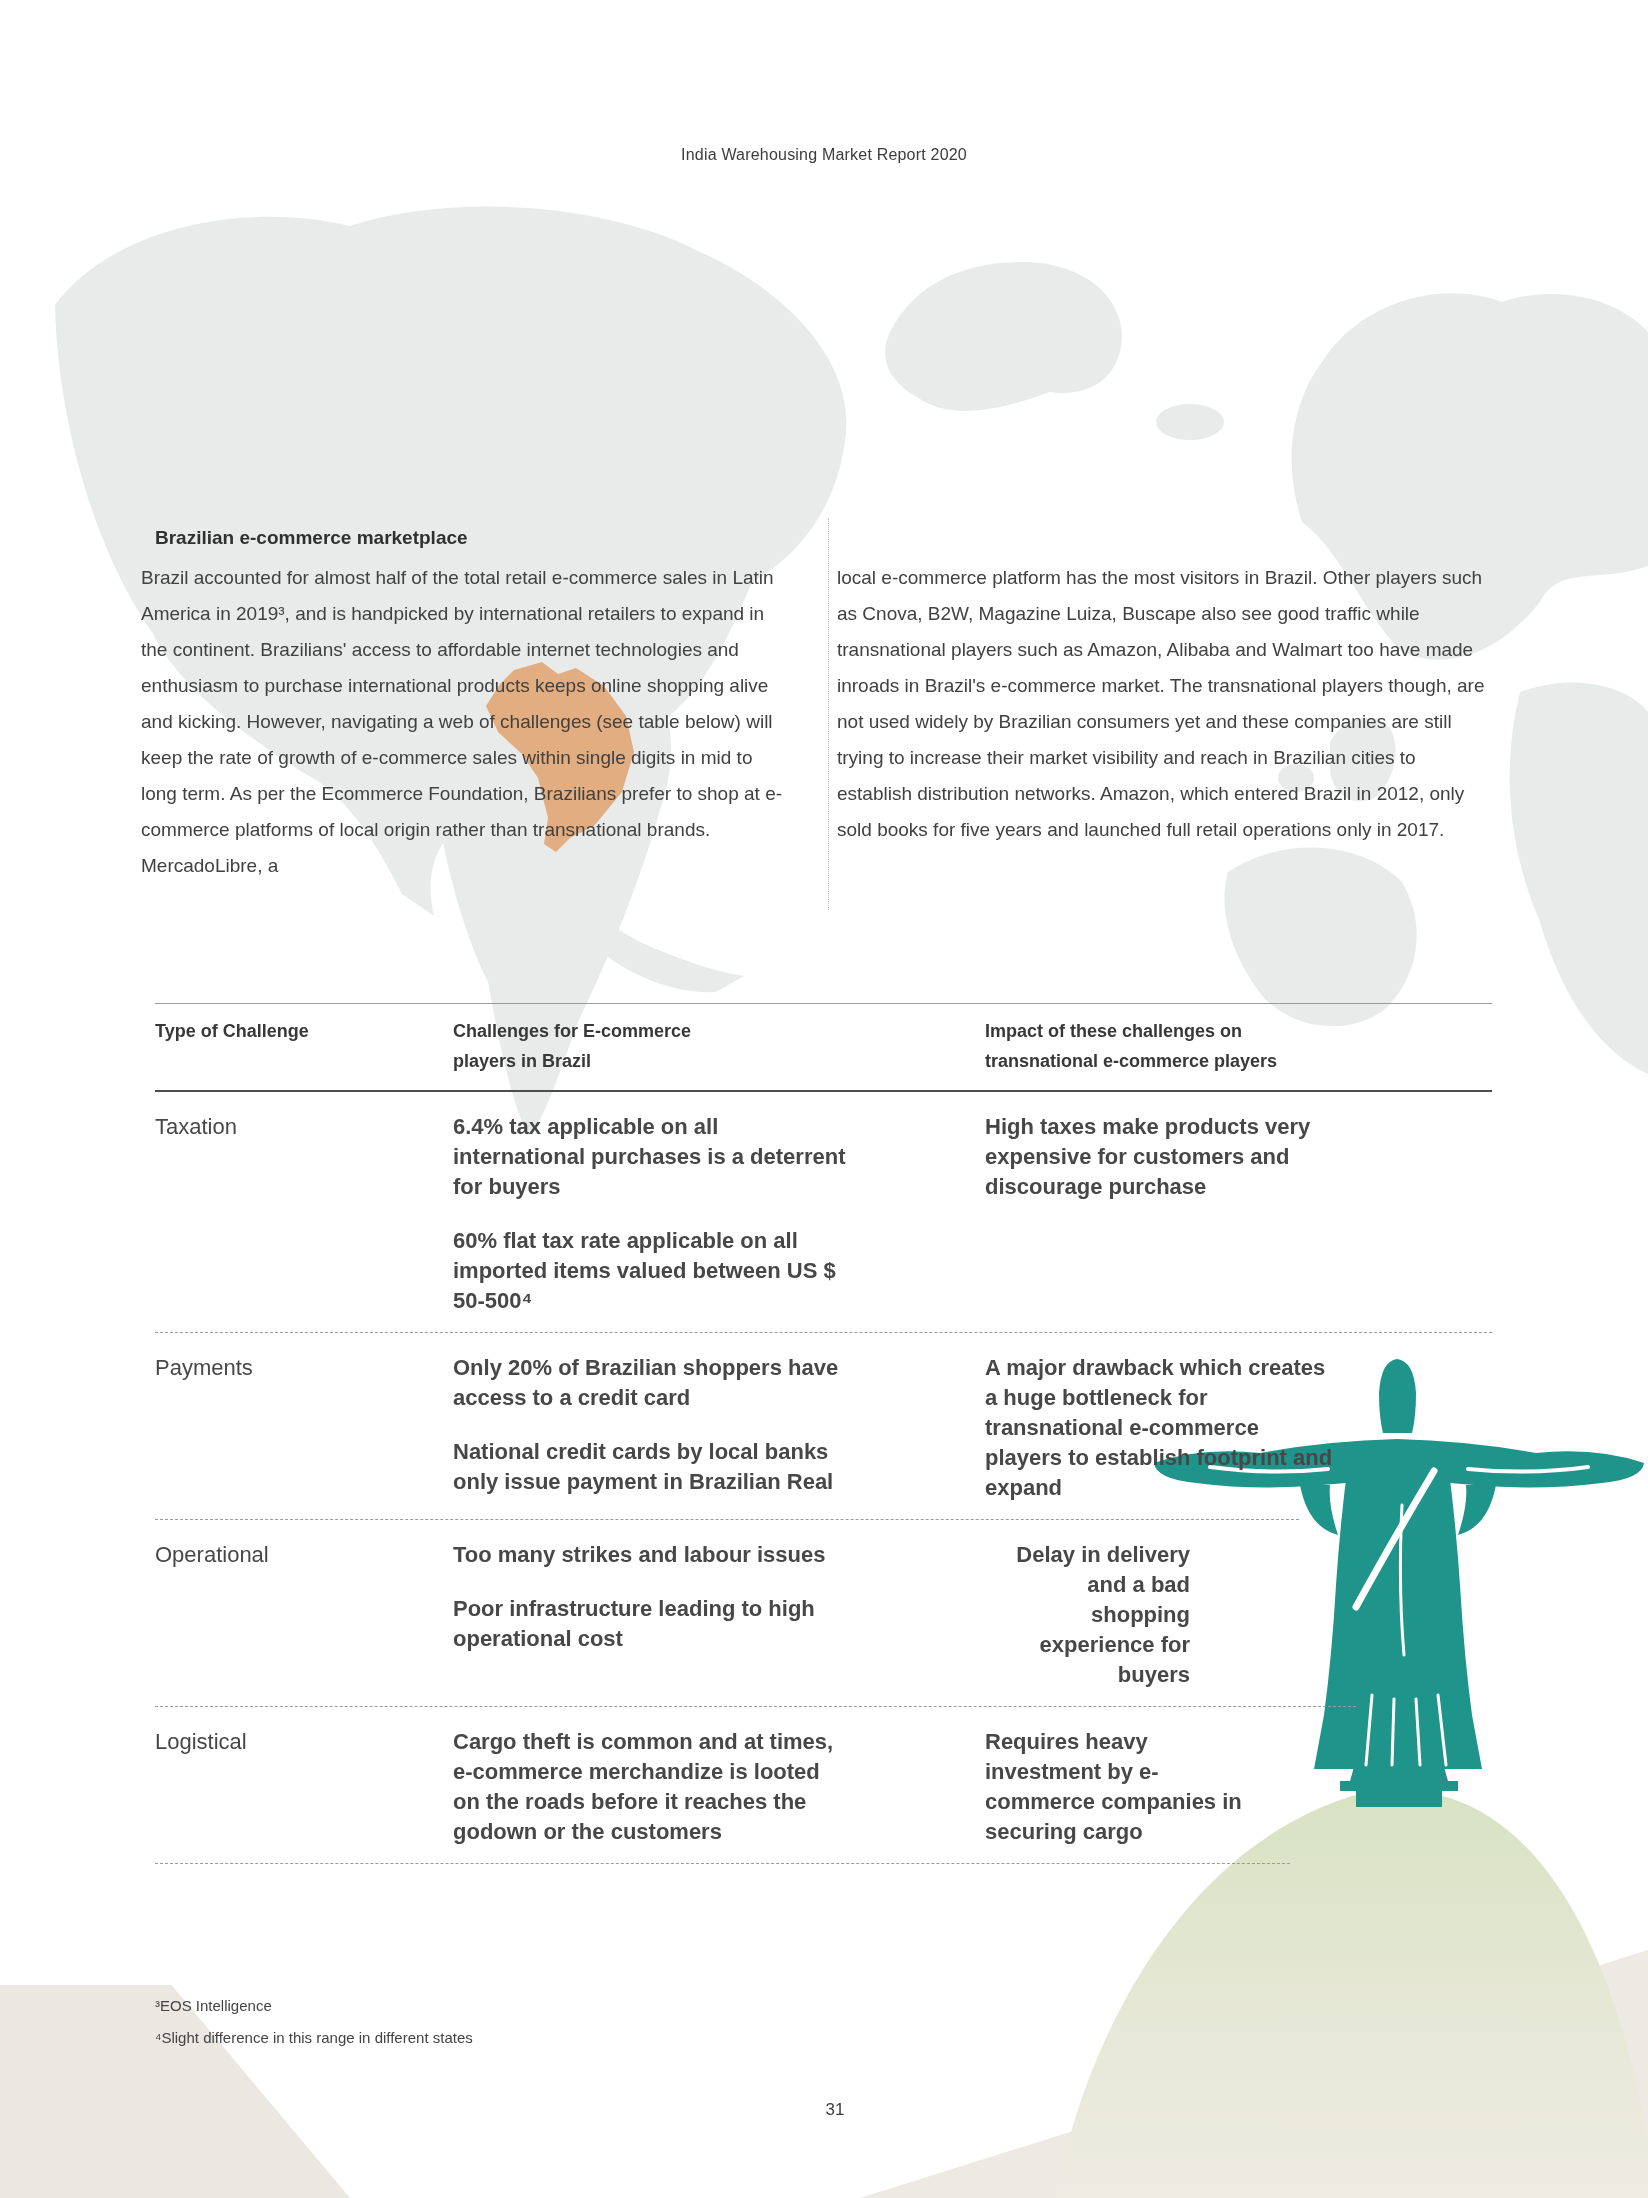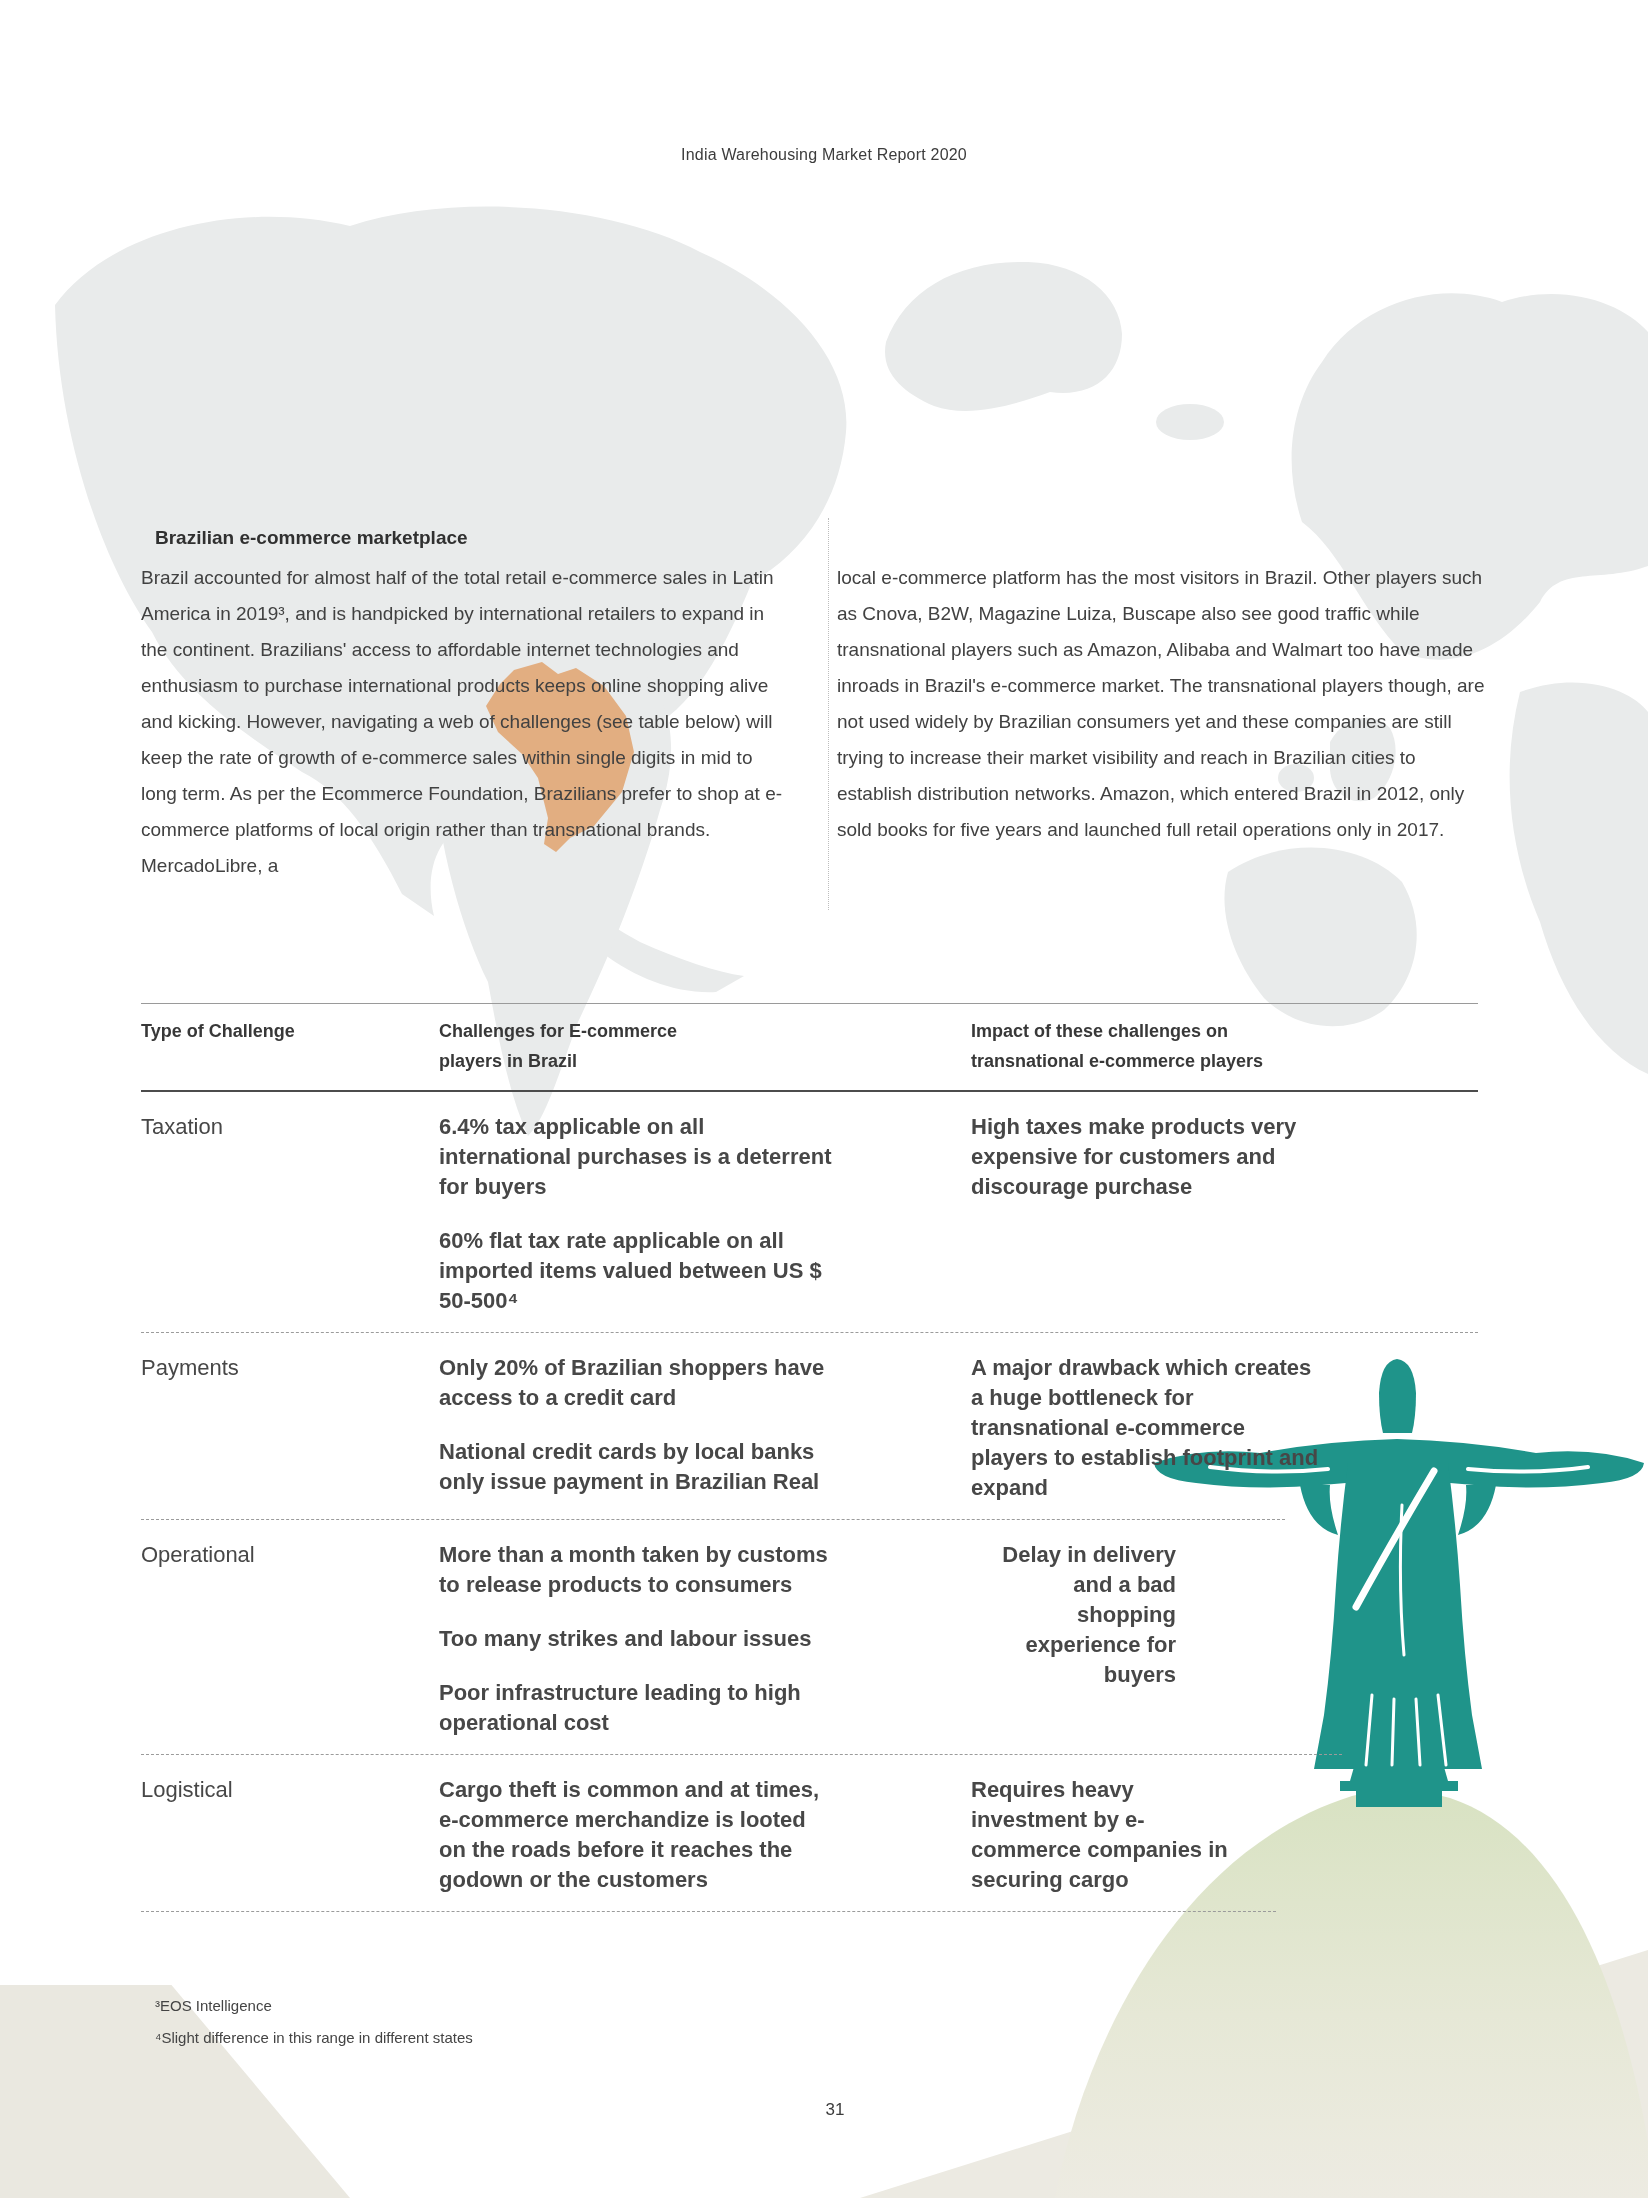--- a/index.html
+++ b/index.html
@@ -41,21 +41,21 @@
   .cols{position:absolute;left:141px;top:560px;width:1352px;z-index:4;display:flex;}
   .col{width:648px;margin:0;font-size:19px;line-height:36px;color:#414141;}
   .col.right{width:656px;}
   .col-gap{width:48px;flex:0 0 auto;}
   .col-divider{
     position:absolute;left:828px;top:518px;height:392px;width:0;
     border-left:1px dotted #bdbdbd;z-index:4;
   }
 
   
-  .challenge-table{position:absolute;left:141px;top:1003px;width:1337px;z-index:5;}
+  .challenge-table{position:absolute;left:155px;top:1003px;width:1337px;z-index:5;}
   .thead{
     display:grid;grid-template-columns:298px 532px 1fr;
     border-top:1px solid #9a9a9a;border-bottom:2px solid #4c4c4c;
     padding:12px 0 14px;
   }
   .thead .hcell{font-size:18px;font-weight:bold;color:#383838;line-height:30px;}
   .hcell.c2{max-width:250px;}
   .hcell.c3{max-width:300px;}
   .trow{display:grid;grid-template-columns:298px 532px 1fr;padding:20px 0 16px;}
   .tcell{font-size:22px;line-height:30px;color:#474747;}
@@ -200,21 +200,20 @@
       </div>
       <div class="tcell impact">
         <p>A major drawback which creates a huge bottleneck for transnational e-commerce players to establish footprint and expand</p>
       </div>
     </div>
     <div class="rowsep w86"></div>
 
     <div class="trow r-operational">
       <div class="tcell type">Operational</div>
       <div class="tcell challenges">
-        <p>More than a month taken by customs to release products to consumers</p>
         <p>Too many strikes and labour issues</p>
         <p>Poor infrastructure leading to high operational cost</p>
       </div>
       <div class="tcell impact">
         <p>Delay in delivery and a bad shopping experience for buyers</p>
       </div>
     </div>
     <div class="rowsep w90"></div>
 
     <div class="trow r-logistical">

